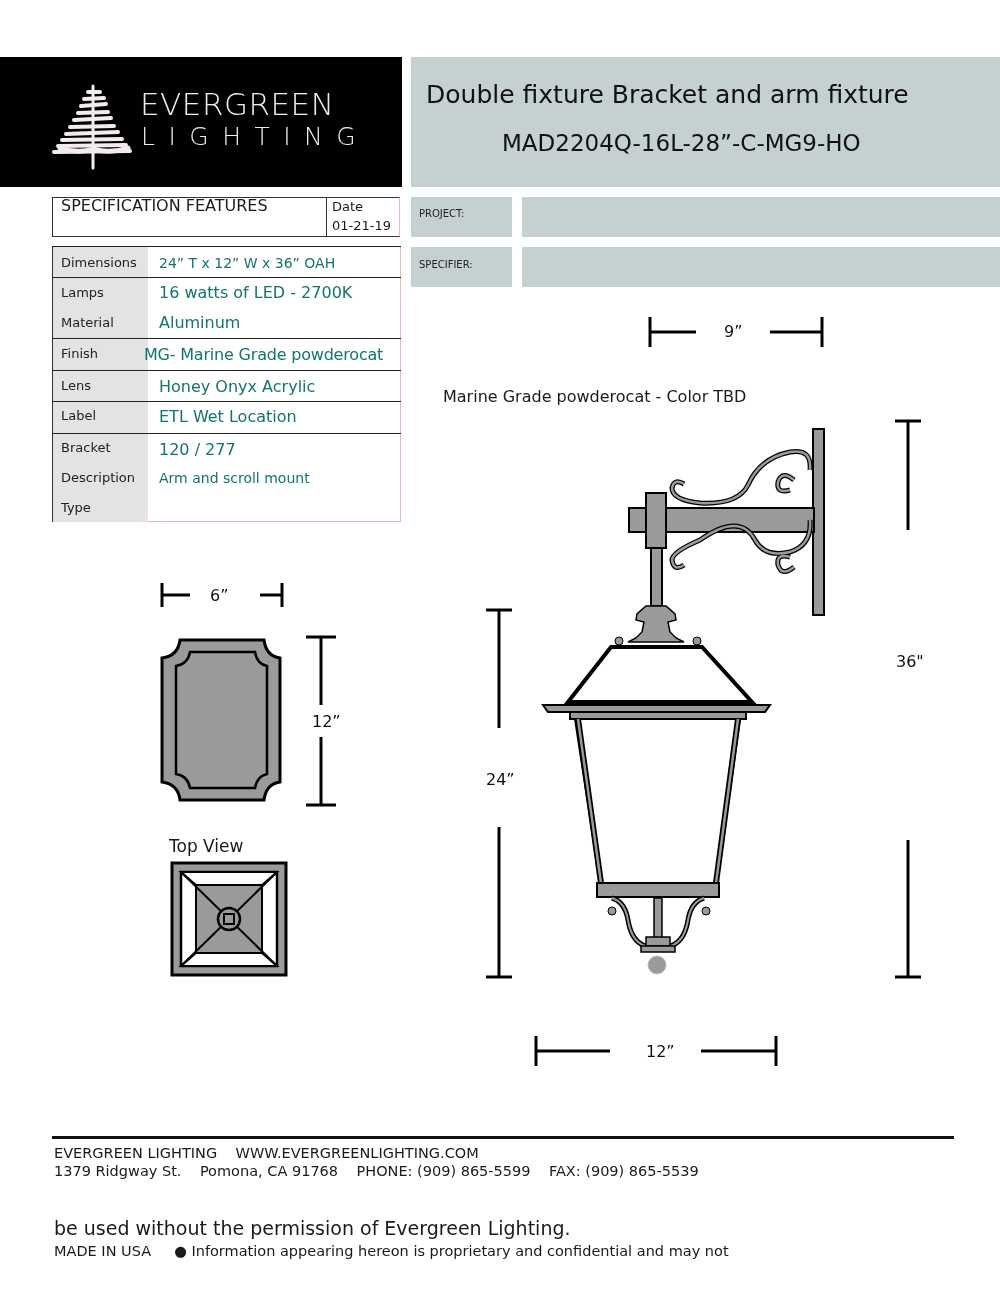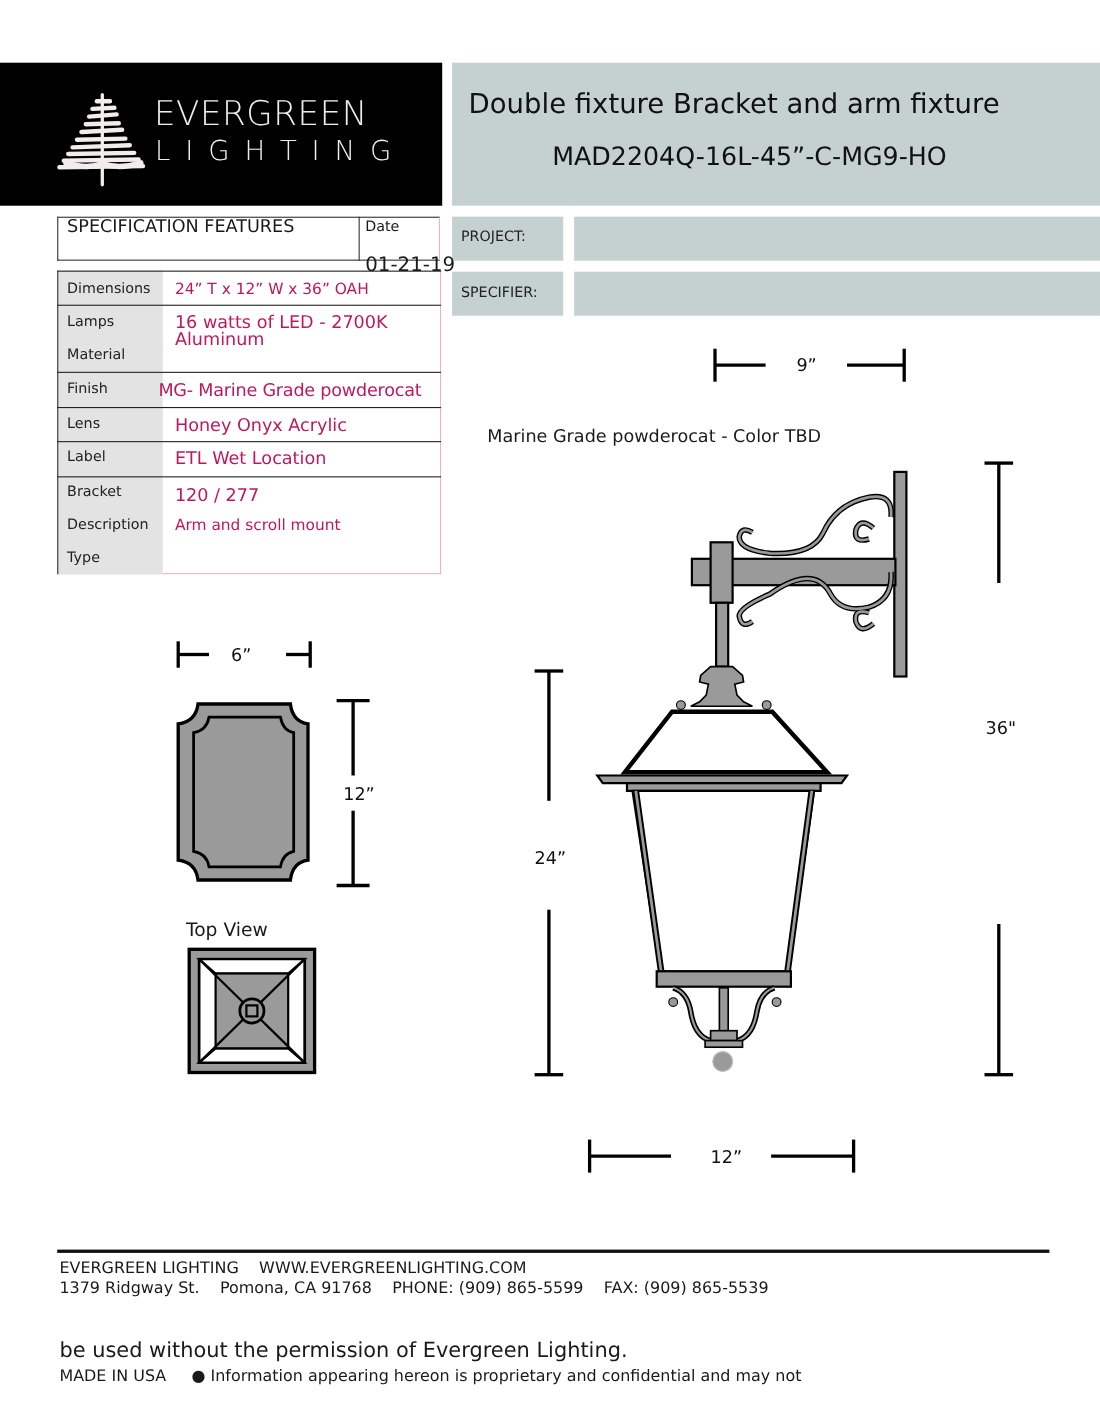--- a/index.html
+++ b/index.html
@@ -12,35 +12,35 @@
   .logo-word1 { left: 140px; top: 86px; font-size: 31px; color: #f3ecec; letter-spacing: 0.5px; font-weight: 300; }
   .logo-word2 { left: 141px; top: 122px; font-size: 25px; color: #f3ecec; letter-spacing: 13.5px; font-weight: 300; }
 
   
   .title-box { left: 411px; top: 57px; width: 589px; height: 130px; background: #c5d0d0; }
   .title-main { left: 426px; top: 80px; font-size: 25px; color: #111; }
   .title-model { left: 502px; top: 130px; font-size: 23px; color: #111; }
 
   .proj-label-box { background: #c5d0d0; left: 411px; width: 101px; height: 40px; }
   .proj-field-box { background: #c5d0d0; left: 522px; width: 478px; height: 40px; }
-  .proj-label { font-size: 13px; color: #222; left: 419px; }
+  .proj-label { font-size: 10px; color: #222; left: 419px; }
 
   
   .spec-header { left: 52px; top: 197px; width: 348px; height: 40px; border: 1px solid #333; border-color: #333 #e8b8b8 #333 #333; box-sizing: border-box; }
   .spec-title { left: 61px; top: 196px; font-size: 16px; }
   .date-sep { left: 326px; top: 197px; width: 1px; height: 40px; background: #333; }
   .date-label { left: 332px; top: 199px; font-size: 13px; }
-  .date-val { left: 332px; top: 218px; font-size: 18px; margin-top: 12px; }
+  .date-val { left: 332px; top: 218px; font-size: 13px; }
 
   
   .spec-table { left: 52px; top: 246px; width: 349px; height: 276px; border-right: 1px solid #e8b8b8; border-bottom: 1px solid #e8b8b8; box-sizing: border-box; }
   .spec-labelcol { left: 52px; top: 246px; width: 96px; height: 276px; background: #e3e3e3; border-left: 1px solid #333; box-sizing: border-box; }
   .hline { left: 52px; width: 349px; height: 1px; background: #222; }
   .lab { font-size: 13px; color: #222; left: 61px; }
-  .val { font-size: 16px; color: #be185d; left: 159px; }
+  .val { font-size: 16px; color: #0f766e; left: 159px; }
   .val-sm { font-size: 14px; }
 
   
   .dim { font-size: 16px; color: #111; }
   .note { left: 443px; top: 387px; font-size: 16px; }
   .topview-label { left: 169px; top: 836px; font-size: 17px; }
 
   
   .footer-rule { left: 52px; top: 1136px; width: 902px; height: 3px; background: #111; }
   .foot1 { left: 54px; top: 1145px; font-size: 14.5px; white-space: pre; }
@@ -58,21 +58,21 @@
     <line x1="45" y1="4" x2="45" y2="86" stroke-width="3"></line>
     <path d="M40 10 L52 10 M36 17 L56 16 M33 24 L58 22 M30 31 L60 30 M26 38 L63 36 M22 45 L66 44 M18 52 L70 50 M14 58 L74 57 M10 64 L78 63 M6 70 L82 69" stroke-width="4"></path>
     <path d="M12 66 Q30 72 45 67 Q62 72 80 66" stroke-width="5"></path>
   </g>
 </svg>
 <div class="abs logo-word1">EVERGREEN</div>
 <div class="abs logo-word2">LIGHTING</div>
 
 <div class="abs title-box"></div>
 <div class="abs title-main">Double fixture Bracket and arm fixture</div>
-<div class="abs title-model">MAD2204Q-16L-45”-C-MG9-HO</div>
+<div class="abs title-model">MAD2204Q-16L-28”-C-MG9-HO</div>
 
 <div class="abs proj-label-box" style="top:197px;"></div>
 <div class="abs proj-label" style="top:208px;">PROJECT:</div>
 <div class="abs proj-field-box" style="top:197px;"></div>
 
 <div class="abs proj-label-box" style="top:247px;"></div>
 <div class="abs proj-label" style="top:259px;">SPECIFIER:</div>
 <div class="abs proj-field-box" style="top:247px;"></div>
 
 <div class="abs spec-header"></div>
@@ -90,21 +90,21 @@
 <div class="abs hline" style="top:401px;"></div>
 <div class="abs hline" style="top:433px;"></div>
 
 <div class="abs lab" style="top:255px;">Dimensions</div>
 <div class="abs val val-sm" style="top:255px;">24” T x 12” W x  36” OAH</div>
 
 <div class="abs lab" style="top:285px;">Lamps</div>
 <div class="abs val" style="top:283px;">16 watts of LED - 2700K</div>
 
 <div class="abs lab" style="top:315px;">Material</div>
-<div class="abs val" style="top:299px;">Aluminum</div>
+<div class="abs val" style="top:313px;">Aluminum</div>
 
 <div class="abs lab" style="top:346px;">Finish</div>
 <div class="abs val" style="top:345px;left:144px;letter-spacing:-0.2px;">MG- Marine Grade powderocat</div>
 
 <div class="abs lab" style="top:378px;">Lens</div>
 <div class="abs val" style="top:377px;">Honey Onyx Acrylic</div>
 
 <div class="abs lab" style="top:408px;">Label</div>
 <div class="abs val" style="top:407px;">ETL Wet Location</div>
 

